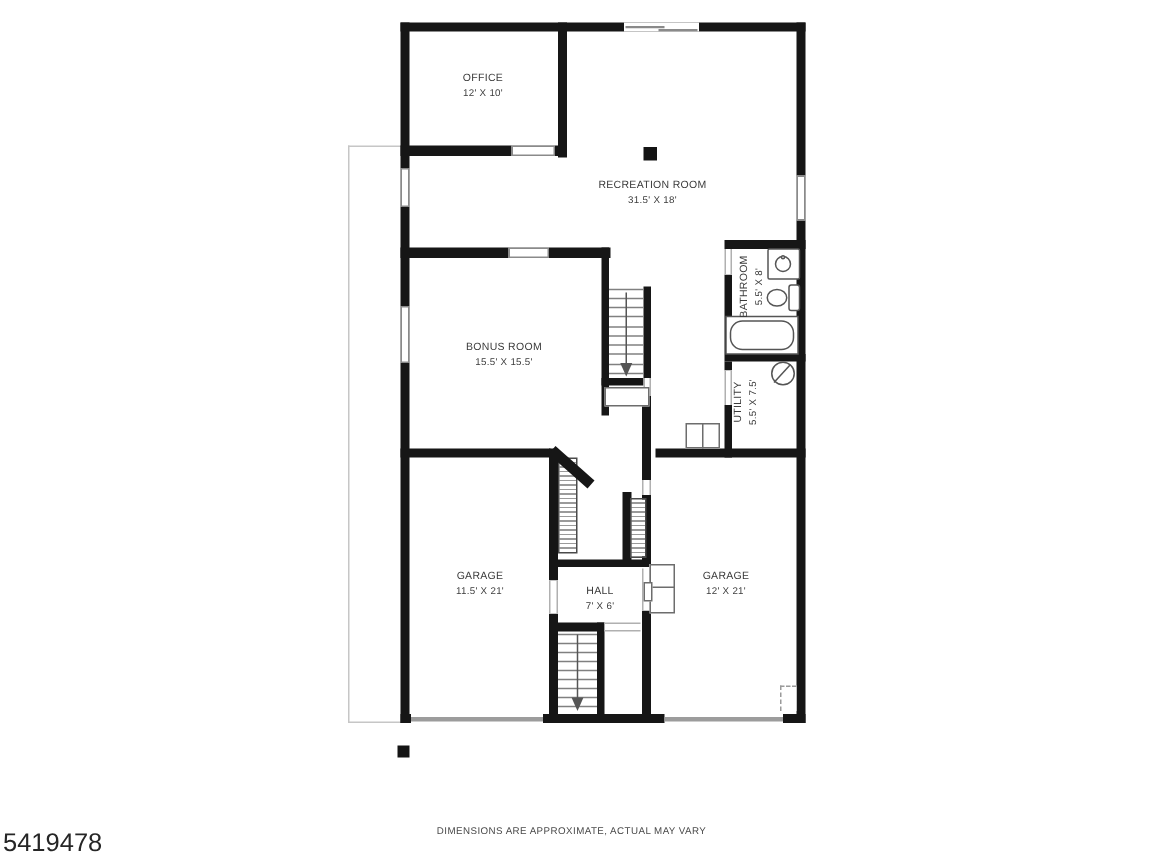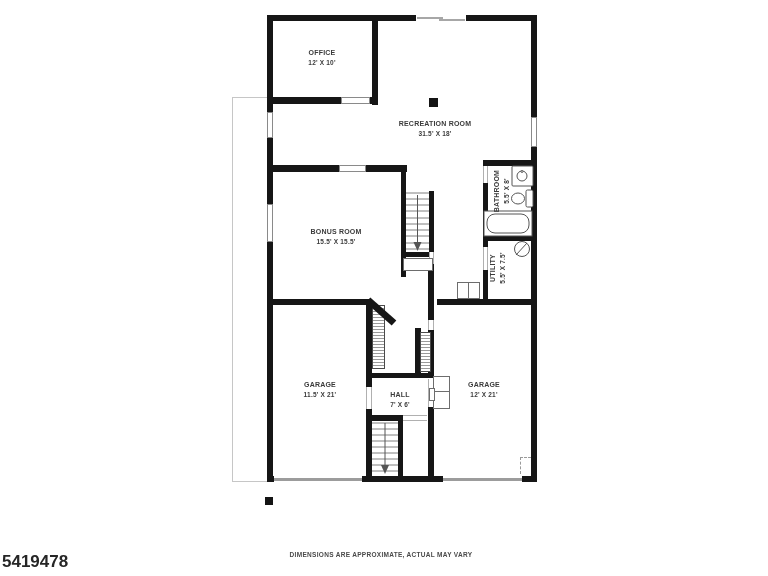--- a/index.html
+++ b/index.html
@@ -1,17 +1,17 @@
 <!DOCTYPE html>
 <html><head>
 <meta charset="utf-8">
 <style>
   html,body{margin:0;padding:0;background:#fff;}
   #canvas{position:relative;width:768px;height:576px;background:#fff;
-          font-family:"Liberation Sans",sans-serif;overflow:hidden;font-weight:bold;}
+          font-family:"Liberation Sans",sans-serif;overflow:hidden;}
   .w{position:absolute;background:#161616;}
   .win{position:absolute;background:#fff;border:1px solid #8a8a8a;box-sizing:border-box;}
   .door{position:absolute;background:#fff;border-left:1px solid #b0b0b0;border-right:1px solid #b0b0b0;box-sizing:border-box;}
   .doorh{position:absolute;background:#fff;border-top:1px solid #b0b0b0;border-bottom:1px solid #b0b0b0;box-sizing:border-box;}
   .thinbox{position:absolute;background:#fff;border:1px solid #6d6d6d;box-sizing:border-box;}
   .hatch{position:absolute;border:1px solid #4a4a4a;box-sizing:border-box;
          background:repeating-linear-gradient(to bottom,#fff 0 2px,#9a9a9a 2px 3px);}
   .blk{position:absolute;background:#141414;}
   .gline{position:absolute;background:#9c9c9c;}
   .patio{position:absolute;left:232px;top:97px;width:36px;height:385px;

